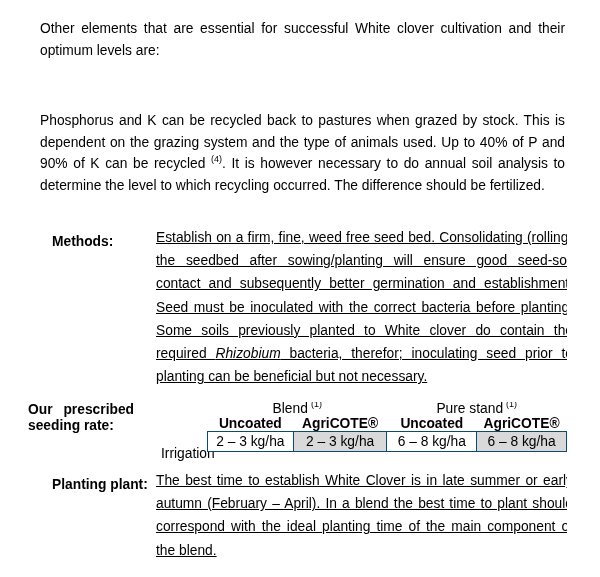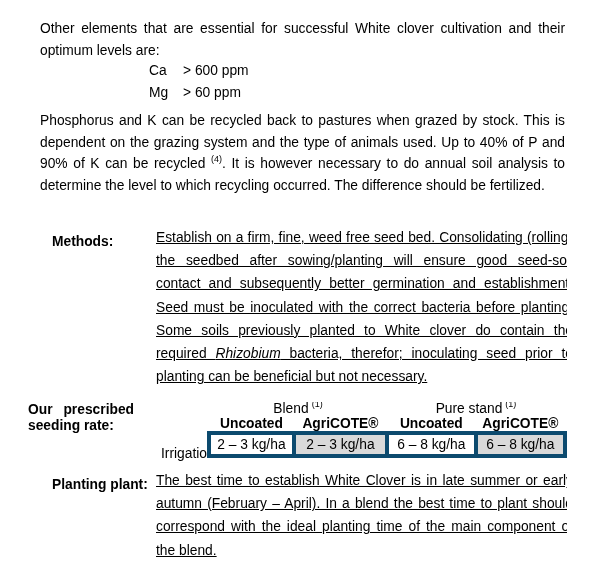--- a/index.html
+++ b/index.html
@@ -34,38 +34,30 @@
   .seed-label { position: absolute; left: 28px; top: 402px; width: 106px; font-weight: bold; line-height: 15.5px; margin: 0; }
   .seed-label .jl { text-align: justify; text-align-last: justify; }
 
   .irrigation { position: absolute; left: 149px; top: 431px; line-height: 21px; margin: 12px; }
 
   table.seed-table { position: absolute; left: 207px; top: 402px; border-collapse: collapse; table-layout: fixed; }
   .seed-table td { padding: 0; text-align: center; vertical-align: middle; overflow: hidden; }
   .gh-row td { height: 14px; line-height: 14px; font-weight: normal; }
   .gh-row sup { font-size: 9px; line-height: 0; vertical-align: super; margin-left: 3px; }
   .ch-row td { height: 15px; line-height: 15px; font-weight: bold; }
-  .val-row td { height: 19px; line-height: 19px; border: 4px solid #0c4a6e; background: #ffffff; }
+  .val-row td { height: 19px; line-height: 19px; border: 1px solid #0c4a6e; background: #ffffff; }
   .val-row td.shaded { background: #d9d9d9; }
 </style>
 </head>
 <body>
 
 <div class="page">
 
   <p class="para p1">Other elements that are essential for successful White clover cultivation and their optimum levels are:</p>
 
-  <div class="camg">
-    <div>
-      <span class="sym">Ca</span><span>&gt; 600 ppm</span>
-    </div>
-    <div>
-      <span class="sym">Mg</span><span>&gt; 60 ppm</span>
-    </div>
-  </div>
 
   <p class="para p2"><span>Phosphorus and K can be recycled back to pastures when grazed by stock. This is dependent on the grazing system and the type of animals used. Up to 40% of P and 90% of K can be recycled </span><sup class="fnote">(4)</sup><span>. It is however necessary to do annual soil analysis to determine the level to which recycling occurred. The difference should be fertilized.</span></p>
 
   <p class="sec-label methods-label">Methods:</p>
   <p class="body methods-body"><span>Establish on a firm, fine, weed free seed bed. Consolidating (rolling) the seedbed after sowing/planting will ensure good seed-soil contact and subsequently better germination and establishment. Seed must be inoculated with the correct bacteria before planting. Some soils previously planted to White clover do contain the required </span><i>Rhizobium</i><span> bacteria, therefor; inoculating seed prior to planting can be beneficial but not necessary.</span></p>
 
   <div class="seed-label">
     <div class="jl">Our prescribed</div>
     <div>seeding rate:</div>
   </div>

